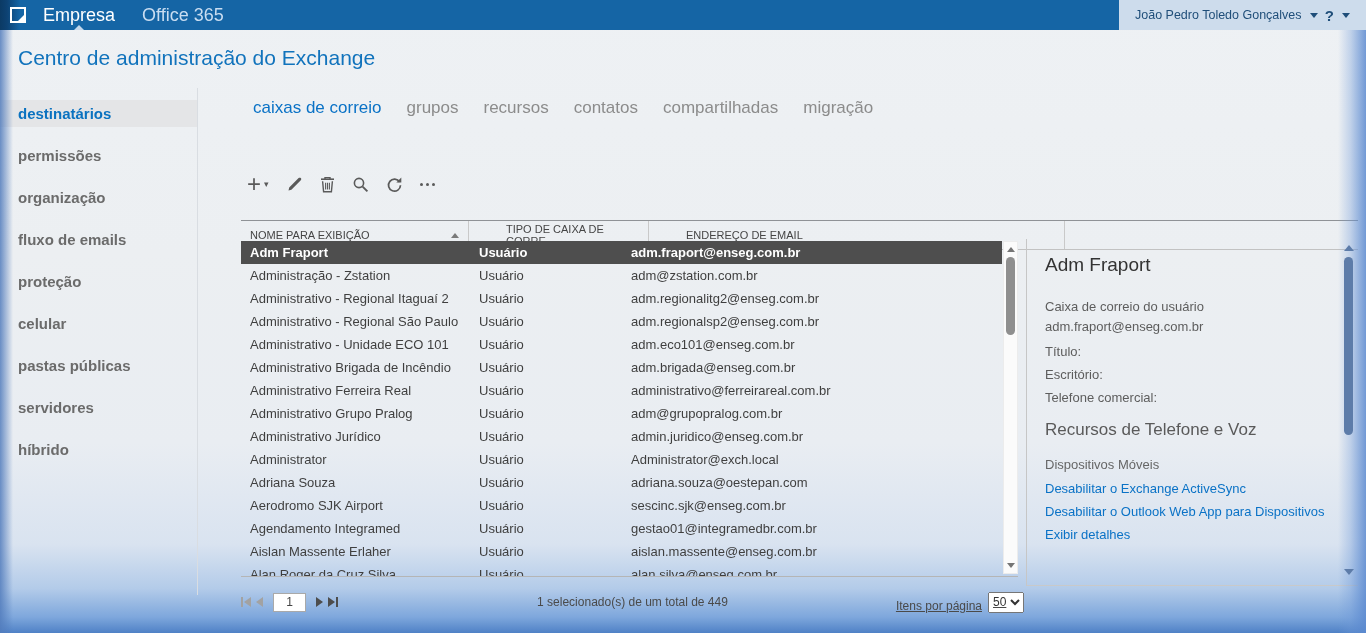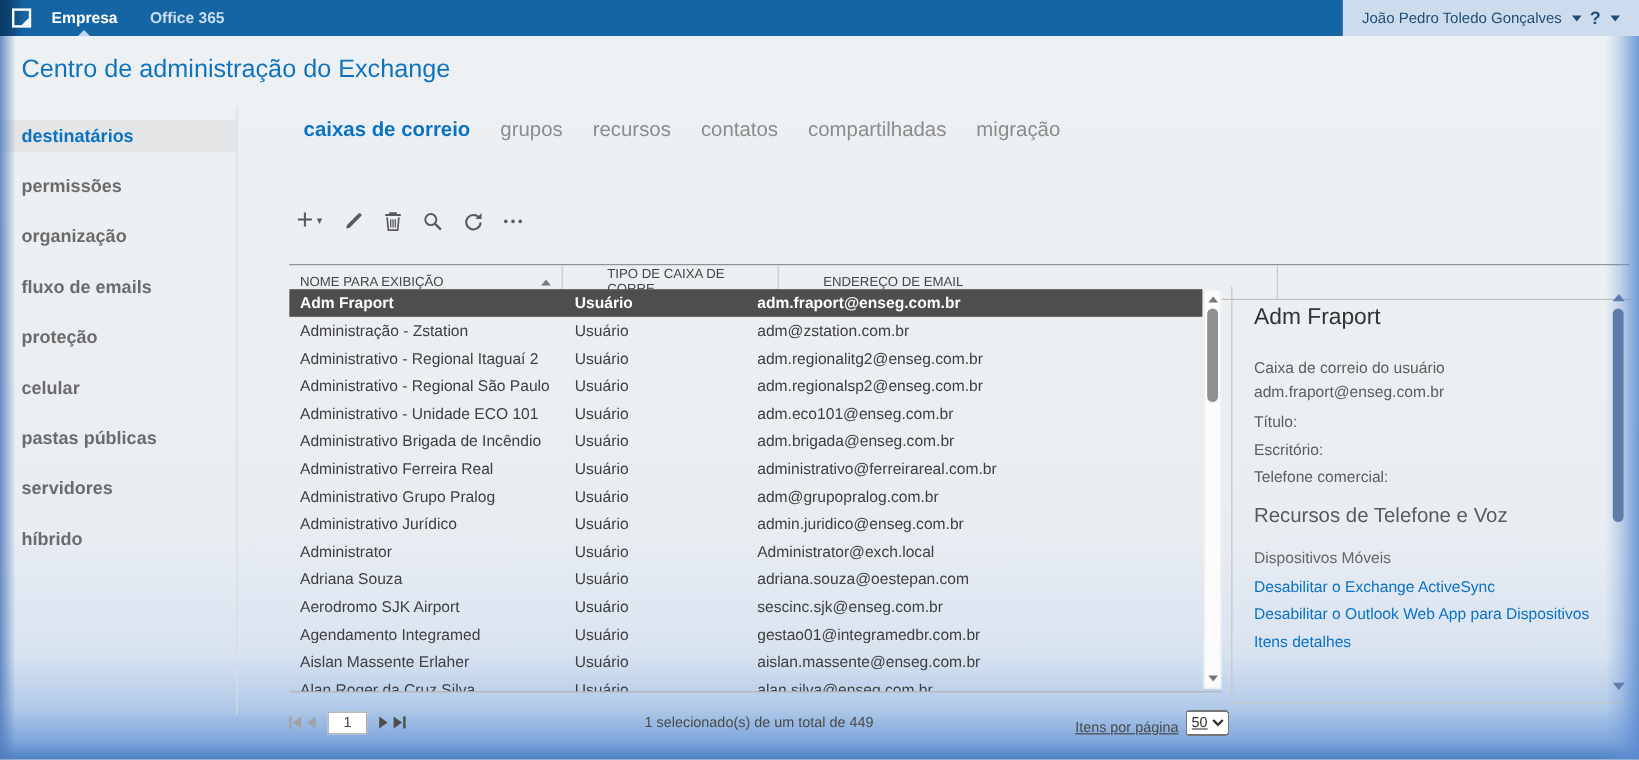--- a/index.html
+++ b/index.html
@@ -11,21 +11,21 @@
   }
 
   
   .topbar { position:absolute; left:0; top:0; width:1366px; height:30px; display:flex; z-index:10;
     background:linear-gradient(90deg,#0b3a64 0px,#0d4273 7px,#1565a5 20px,#1565a5 100%); }
   .topbar-left { flex:1; display:flex; align-items:center; padding-left:10px; }
   .logo { width:16px; height:16px; border:2px solid #fff; position:relative; margin-right:17px; cursor:pointer; }
   .logo::after { content:""; position:absolute; right:0; bottom:0; width:0; height:0;
     border-left:6px solid transparent; border-bottom:6px solid #fff; }
   .brandnav { display:flex; height:30px; }
-  .brand-tab { position:relative; color:#c9ddf1; font-size:13px; line-height:30px; margin-right:27px; cursor:pointer;font-weight:bold; }
+  .brand-tab { position:relative; color:#c9ddf1; font-size:18px; line-height:30px; margin-right:27px; cursor:pointer; }
   .brand-tab.active { color:#ffffff; }
   .nav-caret { position:absolute; left:50%; bottom:0; transform:translateX(-50%); width:0; height:0;
     border-left:5px solid transparent; border-right:5px solid transparent; border-bottom:5px solid #c2d7ec; }
   .topbar-right { width:247px; background:#cddcec; display:flex; align-items:center; justify-content:space-between; padding:0 16px; }
   .user-menu, .help-menu { display:flex; align-items:center; gap:8px; color:#1f4e79; font-size:12.5px; cursor:pointer; }
   .help-q { font-size:15px; font-weight:bold; }
   .caret-down { width:0; height:0; border-left:4px solid transparent; border-right:4px solid transparent; border-top:5px solid #1f4e79; display:inline-block; }
 
   
   .page-title { position:absolute; left:18px; top:46px; font-size:21px; color:#1173bc; z-index:2; }
@@ -34,21 +34,21 @@
   .left-strip { position:absolute; left:0; top:30px; bottom:0; width:13px; z-index:3; pointer-events:none;
     background:linear-gradient(90deg, rgba(82,124,188,0.85), rgba(82,124,188,0)); }
   .sidebar { position:absolute; left:0; top:88px; width:198px; bottom:38px; border-right:1px solid #d9dde2; z-index:2; padding-top:12px; }
   .side-item { font-size:15px; color:#6b6b6b; line-height:21px; padding:3px 14px 3px 18px; margin-bottom:15px; cursor:pointer;font-weight:bold; }
   .side-item.active { background:#e4e5e7; color:#0a72c0; }
 
   
   .content { position:absolute; left:199px; top:88px; right:0; bottom:0; }
   .tabs { position:absolute; left:54px; top:10px; display:flex; gap:25px; }
   .tab { font-size:17px; color:#8c8c8c; cursor:pointer; white-space:nowrap; }
-  .tab.active { color:#0a72c6;font-weight:bold; }
+  .tab.active { color:#0a72c6; }
 
   .toolbar { position:absolute; left:48px; top:85px; display:flex; align-items:center; gap:17px; height:22px; }
   .tb-btn { display:flex; align-items:center; color:#5a5a5a; cursor:pointer; }
   .plus { font-size:24px; line-height:18px; font-weight:400; }
   .mini-caret { font-size:9px; margin-left:3px; color:#5a5a5a; }
   .dots { display:flex; gap:3px; align-items:center; height:17px; }
   .dot { width:3px; height:3px; background:#5a5a5a; border-radius:50%; }
 
   
   .table-area { position:absolute; left:42px; right:8px; top:120px; height:370px; }
@@ -319,21 +319,21 @@
       <div id="detFields">
           <div class="det-field">Título:</div>
           <div class="det-field">Escritório:</div>
           <div class="det-field">Telefone comercial:</div>
         </div>
       <div class="det-section">Recursos de Telefone e Voz</div>
       <div class="det-sub">Dispositivos Móveis</div>
       <div id="detLinks">
           <div class="det-link">Desabilitar o Exchange ActiveSync</div>
           <div class="det-link">Desabilitar o Outlook Web App para Dispositivos</div>
-          <div class="det-link">Itens detalhes</div>
+          <div class="det-link">Exibir detalhes</div>
         </div>
       <div class="det-sb">
         <i class="up"></i>
         <div class="thumb"></div>
         <i class="down"></i>
       </div>
     </div>
   </div>
 
   <div class="footer">

